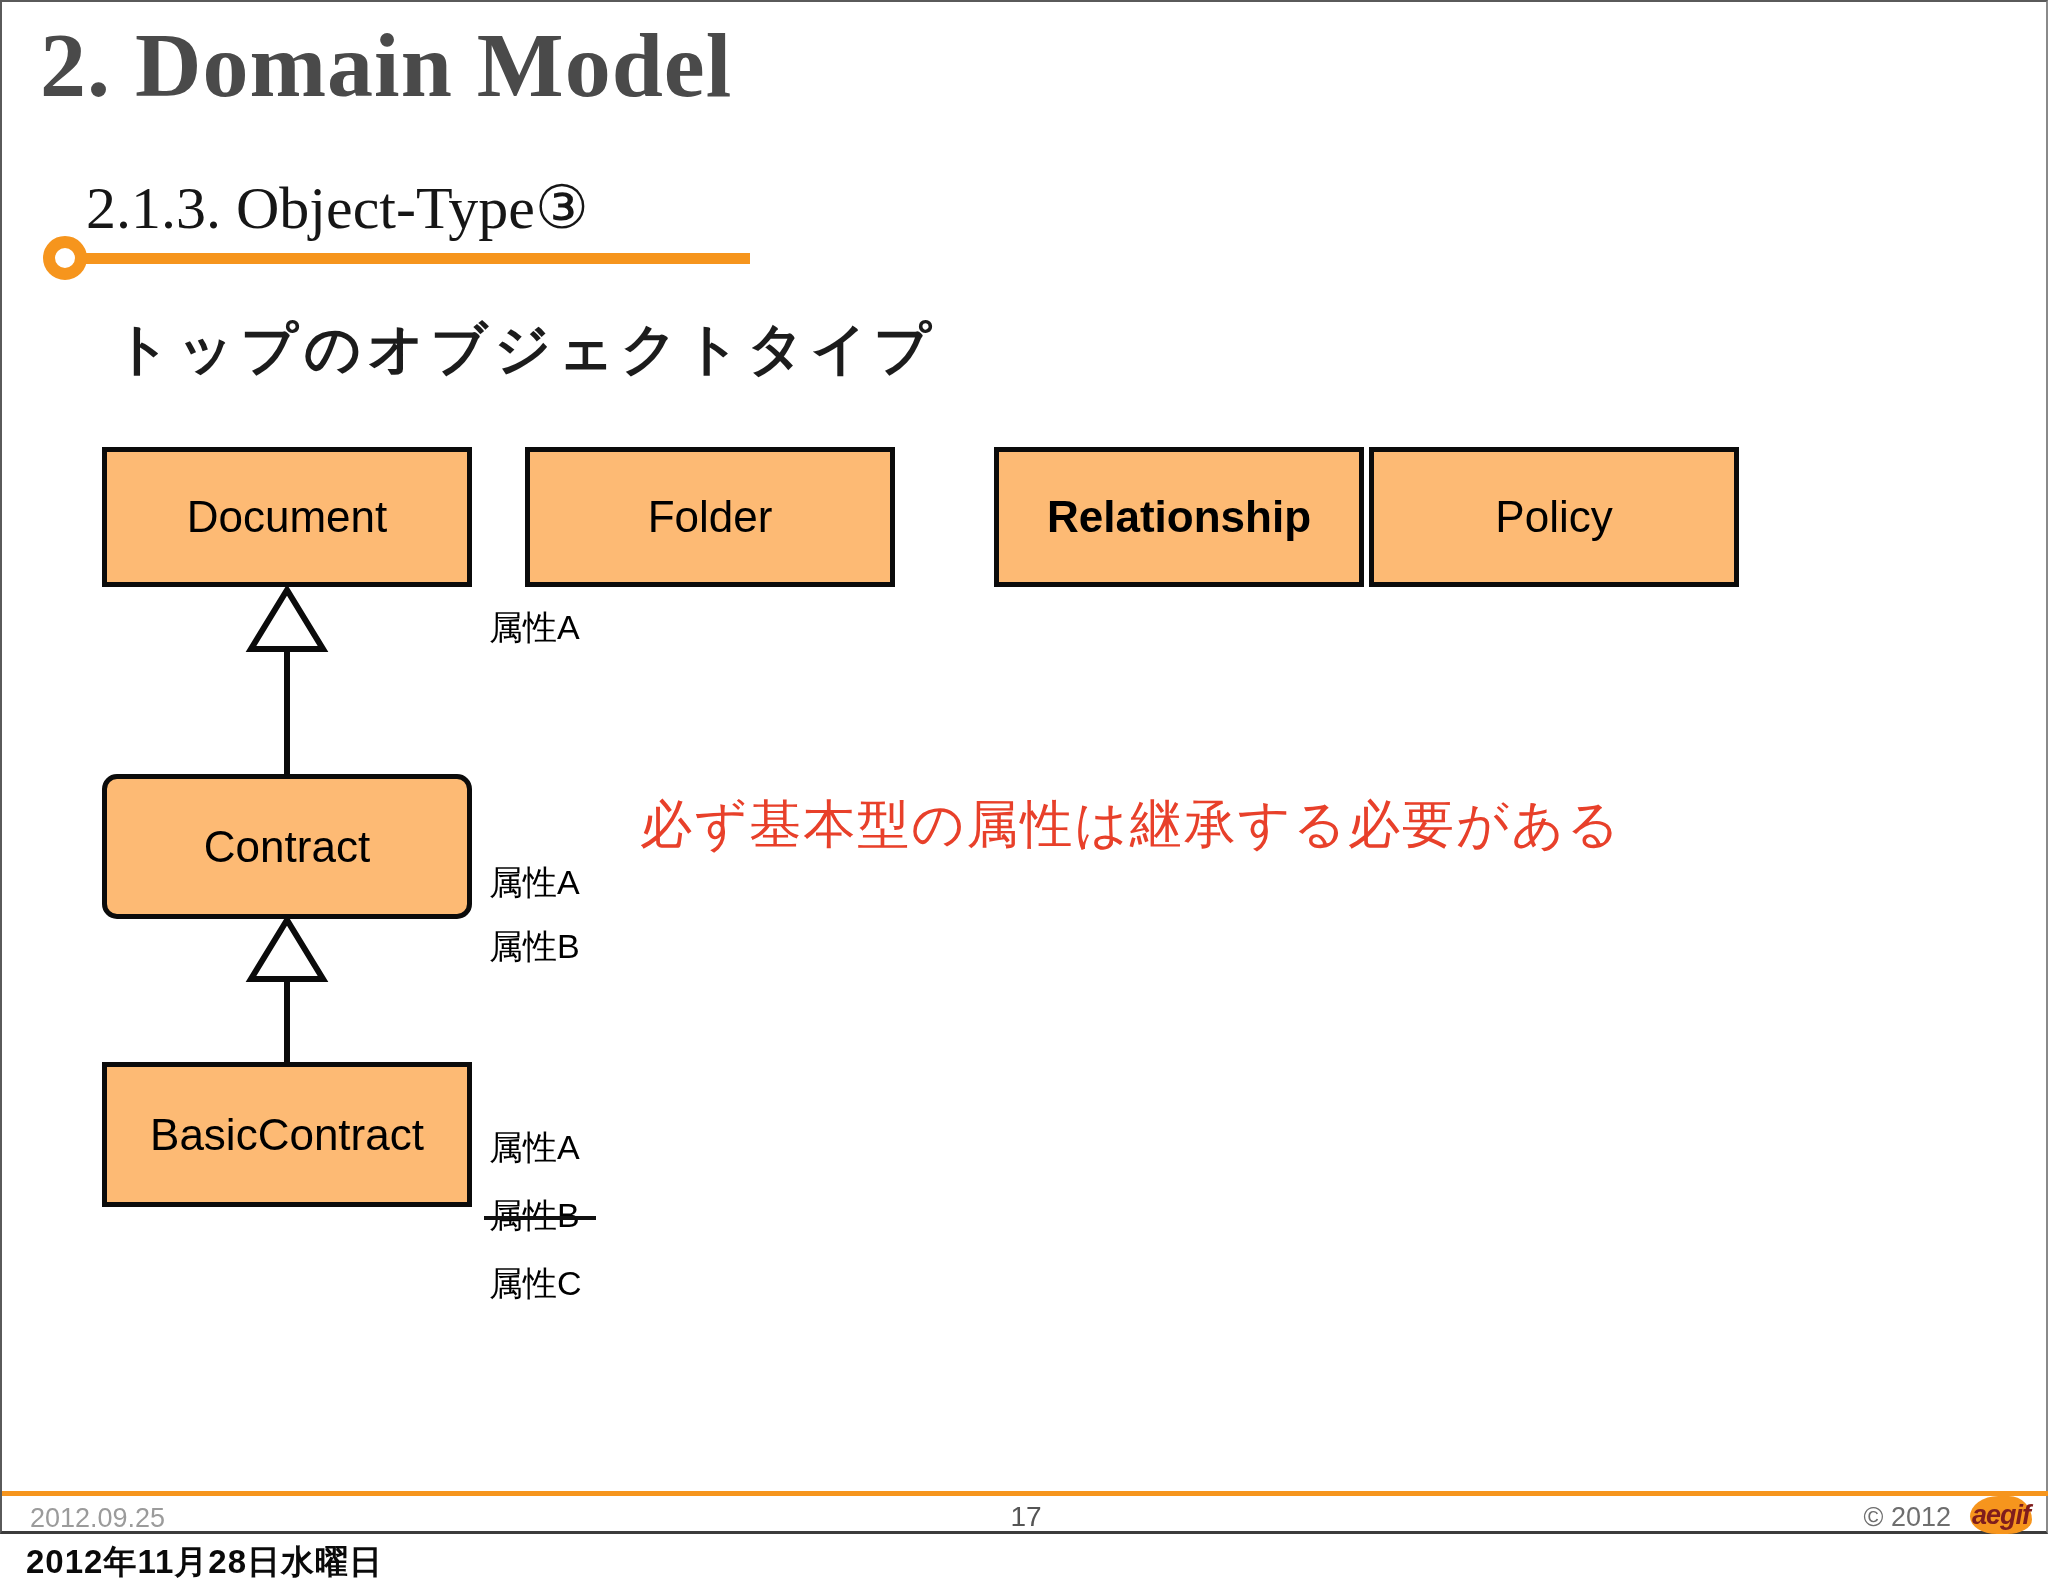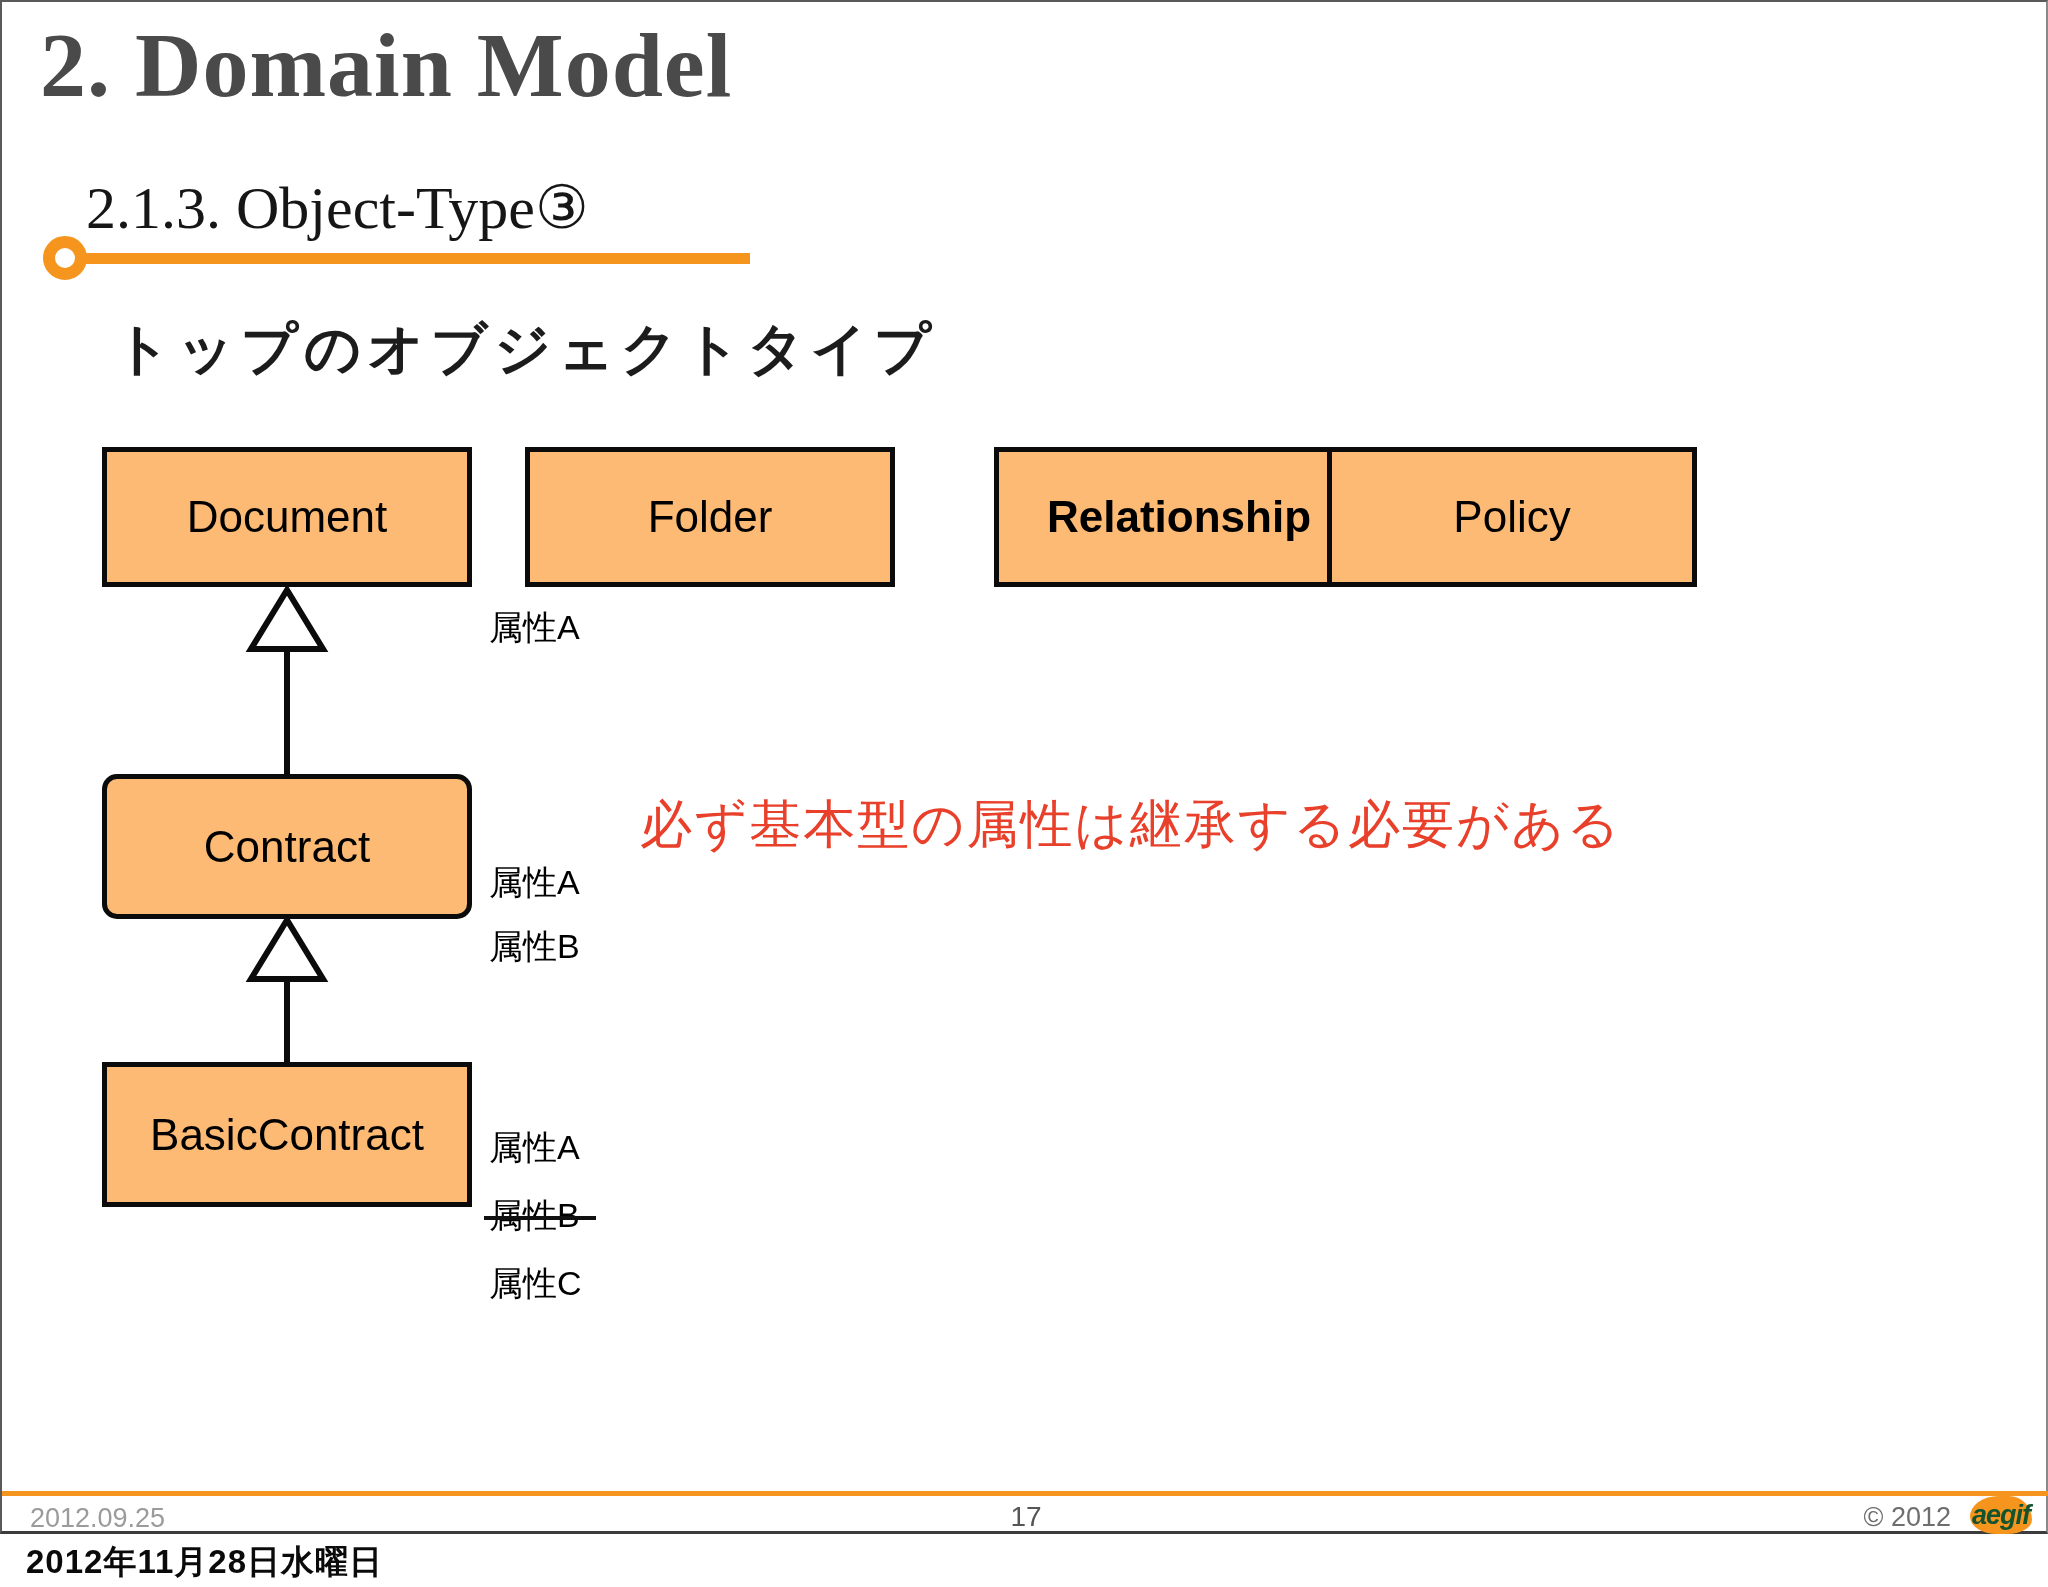--- a/index.html
+++ b/index.html
@@ -52,21 +52,21 @@
 
   .class-box{
     position:absolute;width:370px;height:140px;
     border:5px solid #0b0b0b;background:#fdba74;
     display:flex;align-items:center;justify-content:center;
     font-size:44px;color:#000;white-space:nowrap;
   }
   .box-document{left:100px;top:445px;}
   .box-folder{left:523px;top:445px;}
   .box-relationship{left:992px;top:445px;font-weight:bold;}
-  .box-policy{left:1325px;top:445px;}
+  .box-policy{left:1367px;top:445px;}
   .box-contract{left:100px;top:772px;height:145px;border-radius:15px;}
   .box-basiccontract{left:100px;top:1060px;height:145px;}
 
   .connectors{position:absolute;left:0;top:0;width:2048px;height:1534px;pointer-events:none;}
 
   .attr-label{
     position:absolute;left:487px;
     font-size:34px;color:#000;line-height:42px;white-space:nowrap;
   }
   .attr-doc-a{top:604px;}
@@ -100,21 +100,21 @@
   }
   .footer-copyright{
     position:absolute;right:95px;top:1500px;
     font-size:27px;color:#6e6e6e;white-space:nowrap;
   }
   .footer-logo{
     position:absolute;left:1968px;top:1494px;width:62px;height:38px;
     background:var(--accent-orange);
     border-radius:55% 45% 48% 52% / 65% 75% 45% 55%;
     display:flex;align-items:center;justify-content:center;
-    color:#14532d;font-size:27px;font-weight:700;font-style:italic;
+    color:#7f1d1d;font-size:27px;font-weight:700;font-style:italic;
     letter-spacing:-1px;
   }
 
   .status-date{
     position:absolute;left:26px;top:1540px;
     font-size:33px;font-weight:600;color:#0a0a0a;
     letter-spacing:1px;white-space:nowrap;
   }
 </style>
 </head>

